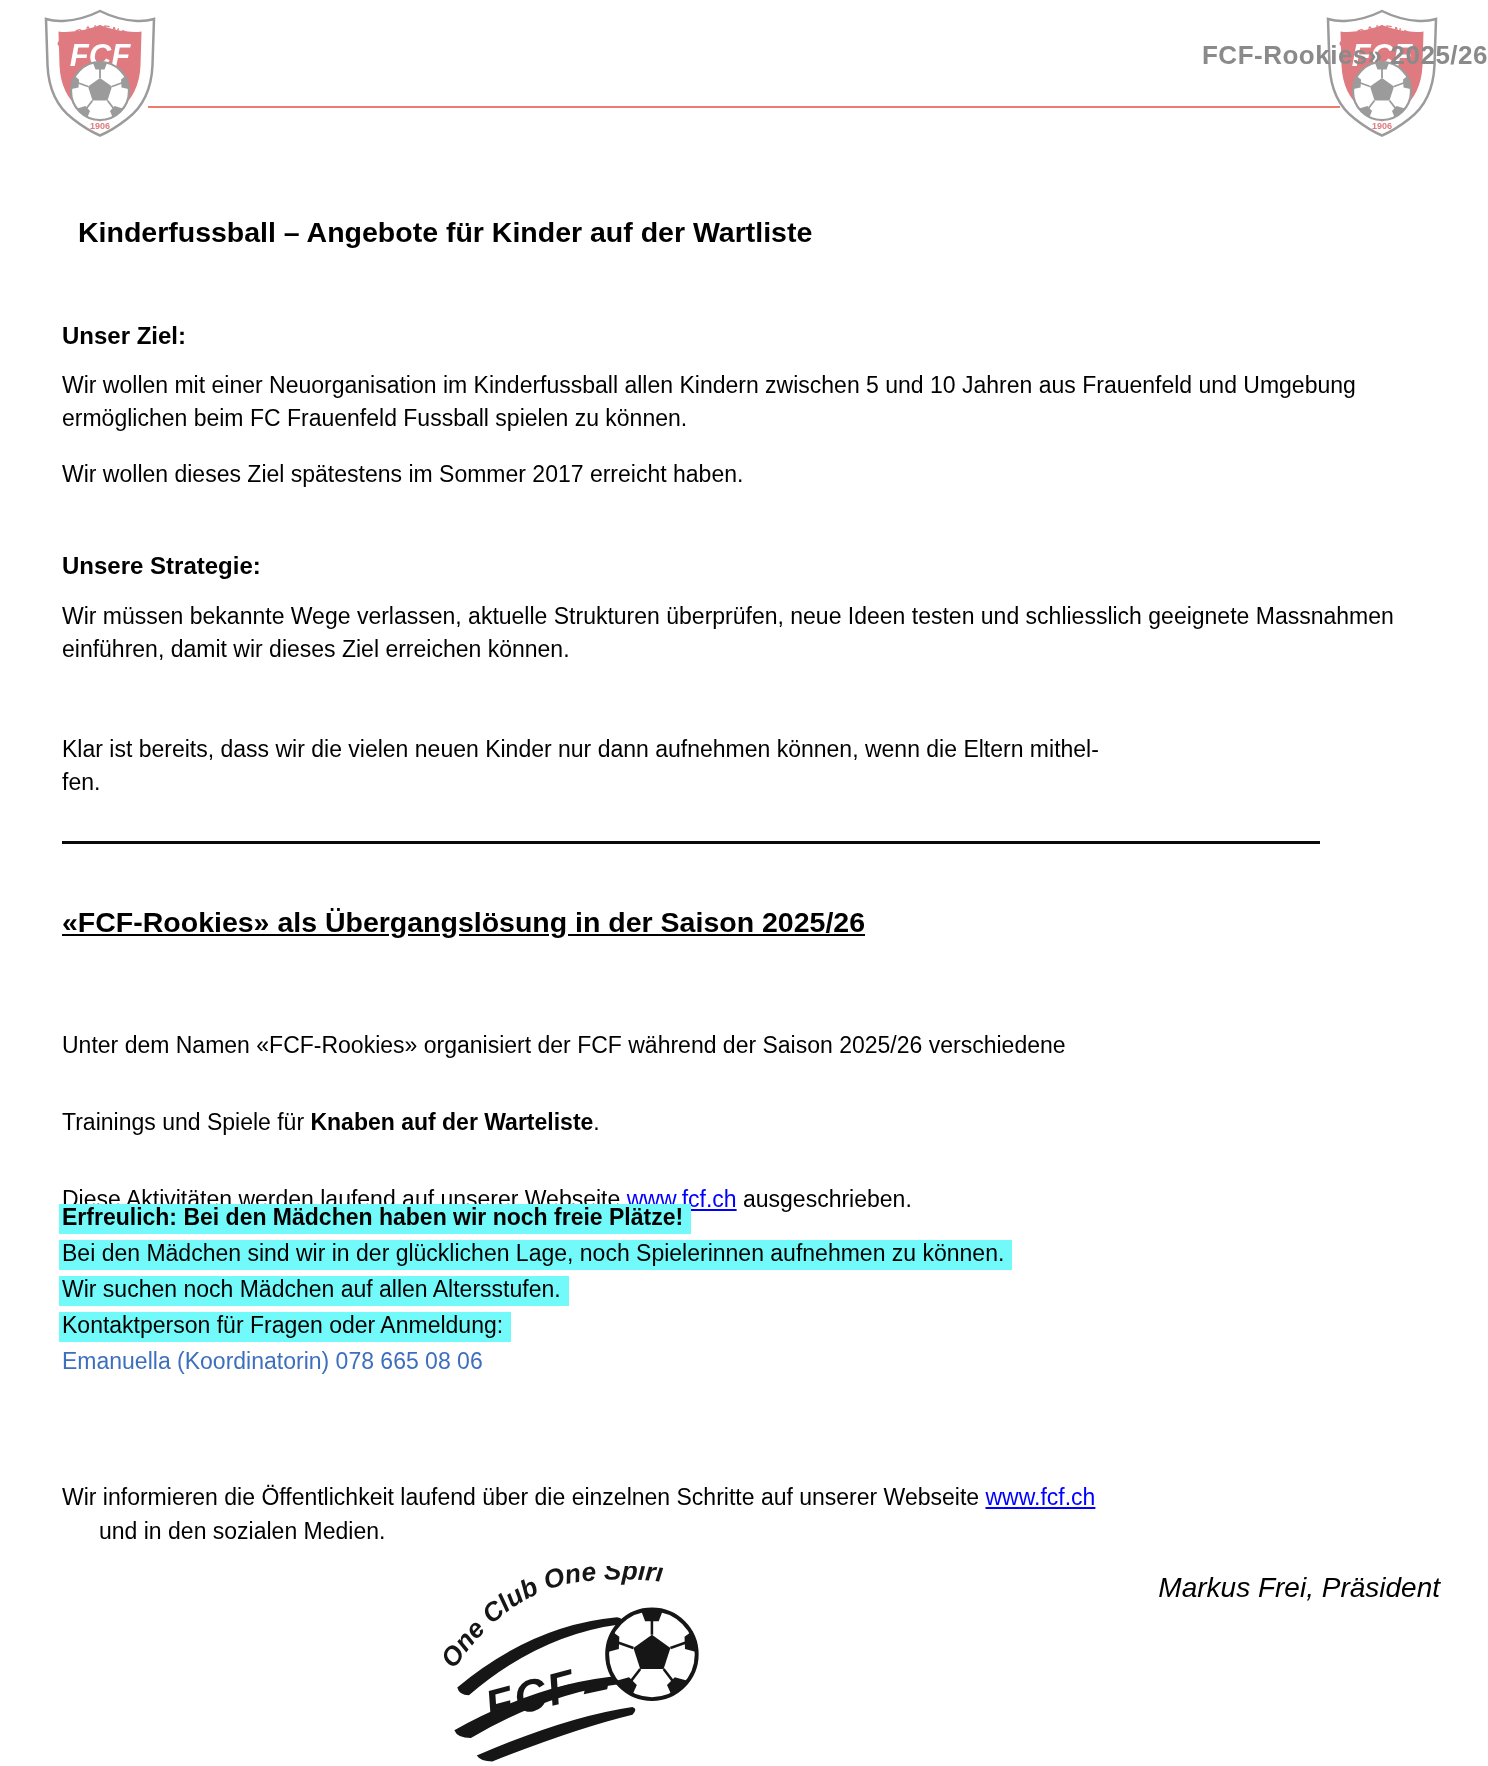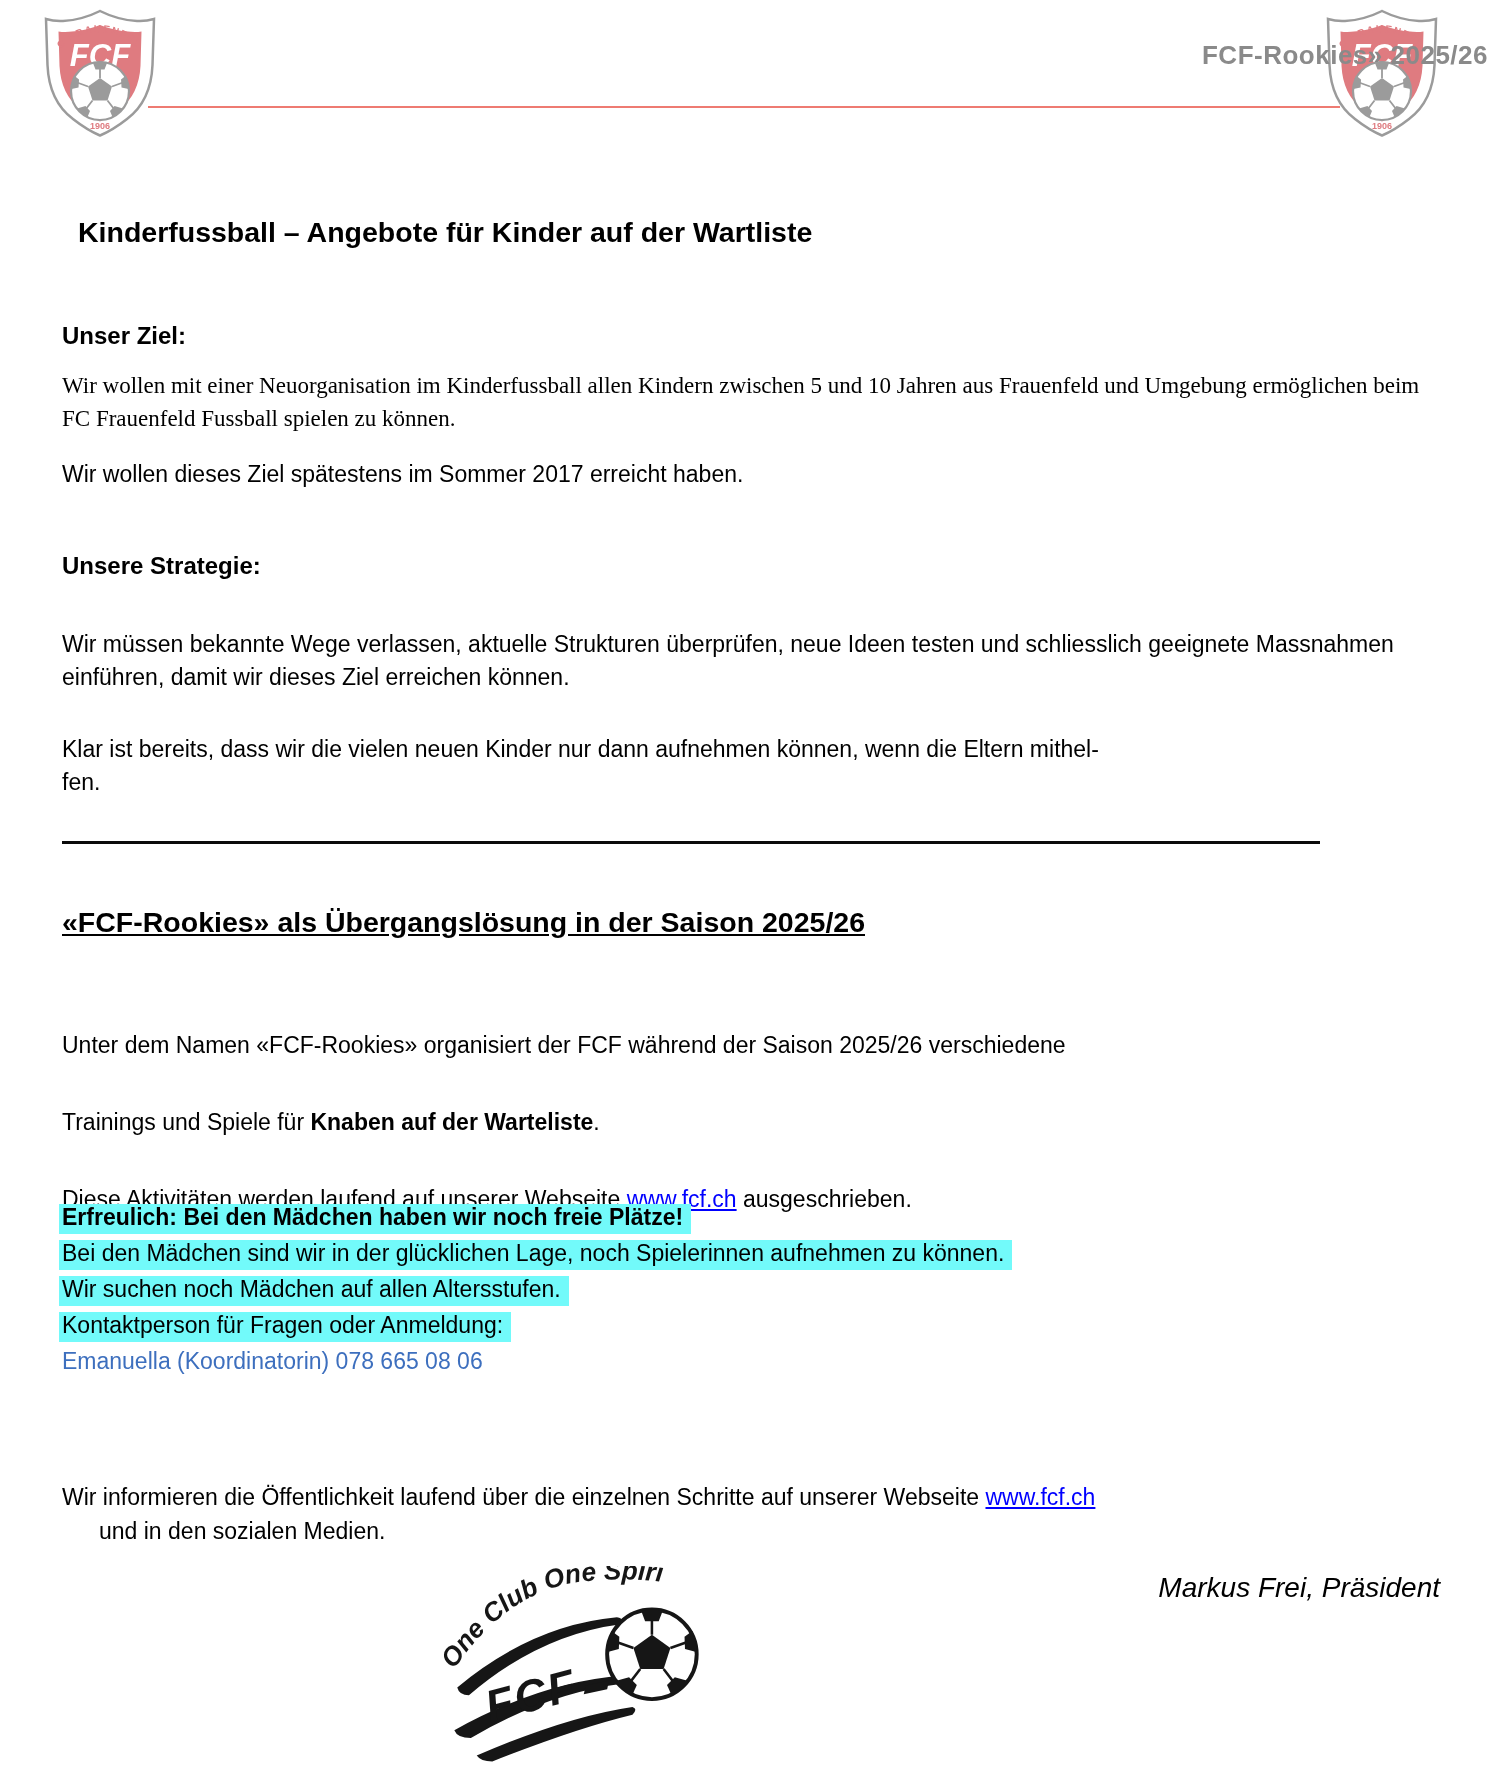--- a/index.html
+++ b/index.html
@@ -23,24 +23,24 @@
   .crest{top:8px;width:124px;height:130px;}
   .crest.left{left:38px;}
   .crest.right{right:44px;}
   .red-rule{top:106px;left:148px;width:1192px;height:2px;background:var(--red-line);}
   
   .content-left{left:62px;width:1375px;}
   .h1{top:200px;font-size:28.5px;font-weight:bold;}
   .sec-head{font-size:24px;font-weight:bold;}
   .goal-head{top:322px;}
   .body-p{font-size:23px;line-height:33px;}
-  .goal-p1{top:369px;font-family:Liberation Serif, serif;}
+  .goal-p1{top:369px;}
   .goal-p2{top:458px;}
   .strat-head{top:552px;}
-  .strat-p1{top:628px;}
+  .strat-p1{top:600px;}
   .strat-p2{top:689px;}
   .divider{top:841px;left:62px;width:1258px;height:0;border-top:3px solid #0a0a0a;}
   .h2{top:906px;font-size:28.5px;font-weight:bold;}
   .rookies-p{top:985px;}
   .line{white-space:nowrap;margin-top:44px;}
   .bold{font-weight:bold;}
   a.doclink{color:var(--link);text-decoration:underline;cursor:pointer;}
   
   .girls{top:1203px;font-size:23px;}
   .girls .row{height:36px;line-height:29px;}

